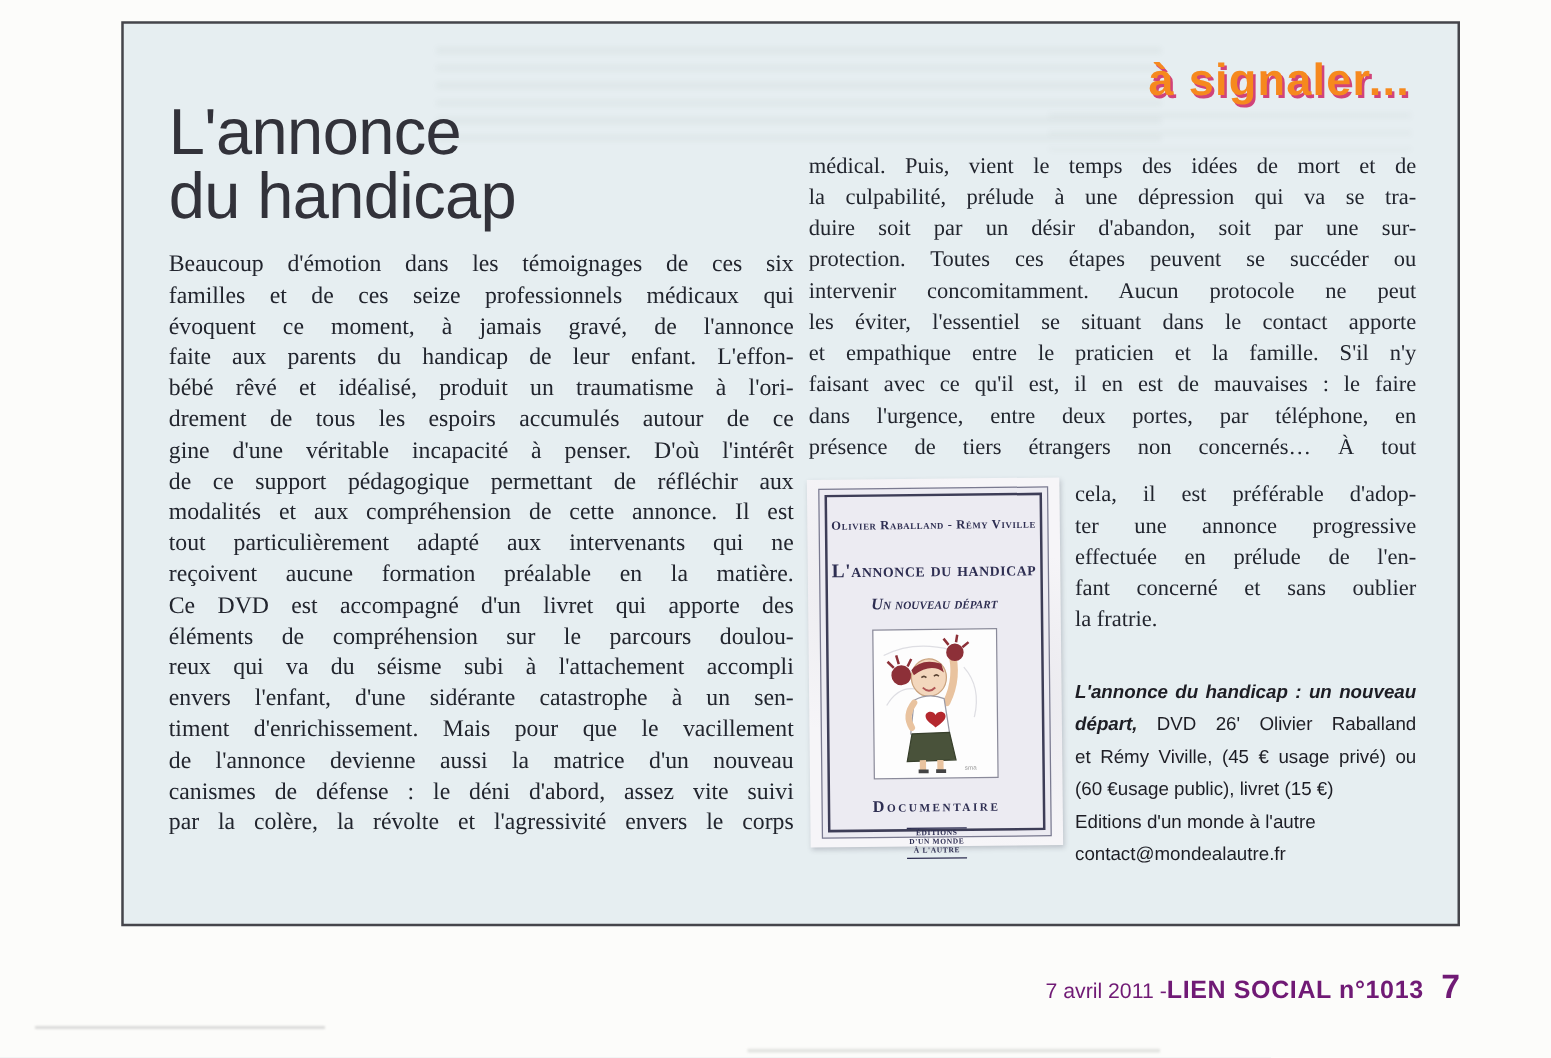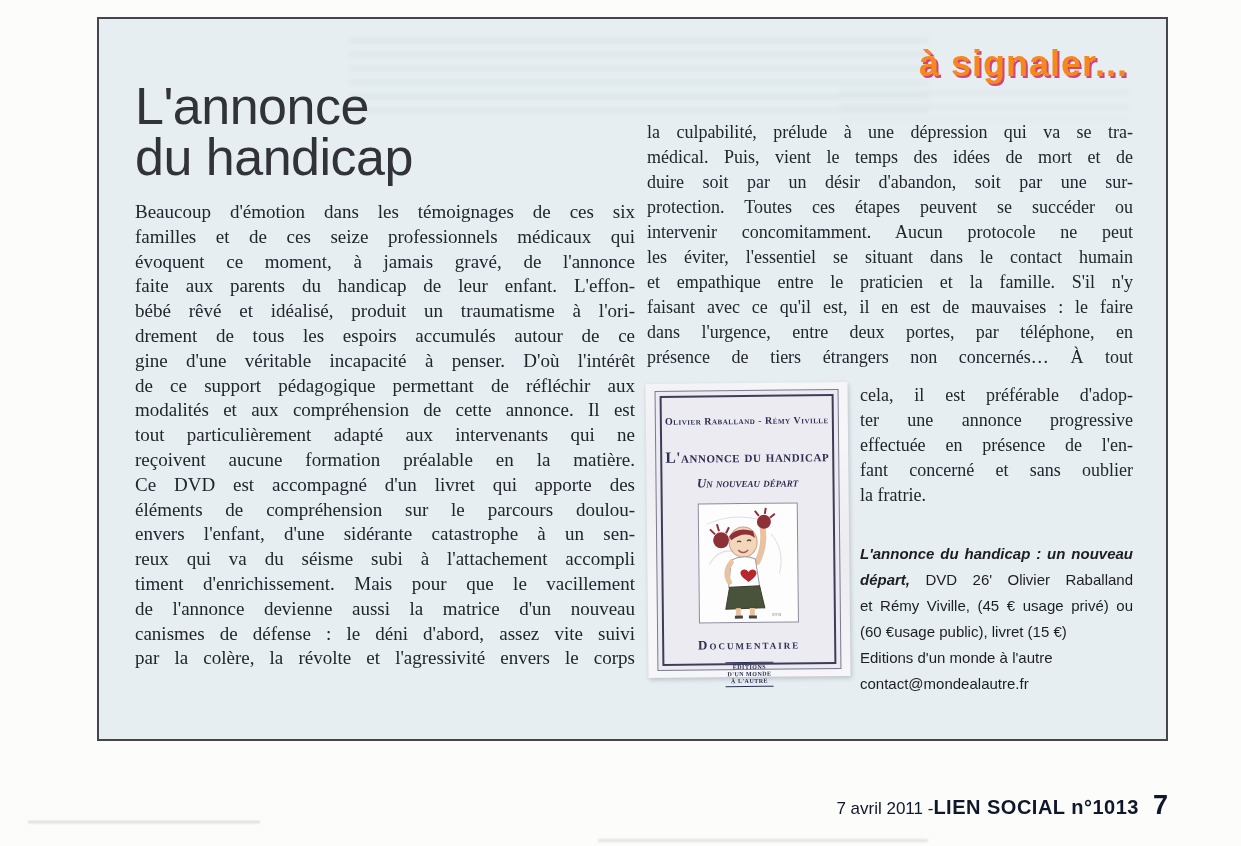--- a/index.html
+++ b/index.html
@@ -78,21 +78,21 @@
   
   .caption{
     margin-top:33px;font-size:15px;line-height:26px;color:#1d1d24;
     font-family:"Liberation Sans",sans-serif;
   }
   .caption .just{text-align:justify;text-align-last:justify;}
   .cap-bold{font-weight:bold;font-style:italic;}
   
   .footer{
     position:absolute;top:774px;right:73px;
-    display:flex;align-items:baseline;color:#0f172a;margin-top:16px;
+    display:flex;align-items:baseline;color:#701a75;
   }
   .footer-date{font-size:17px;}
   .footer-mag{font-size:20px;font-weight:bold;letter-spacing:0.5px;}
   .footer-page{font-size:27px;font-weight:bold;margin-left:14px;}
 </style>
 </head>
 <body>
 
 <div class="panel">
 
@@ -113,36 +113,36 @@
       <div class="jline">faite aux parents du handicap de leur enfant. L'effon-</div>
       <div class="jline">bébé rêvé et idéalisé, produit un traumatisme à l'ori-</div>
       <div class="jline">drement de tous les espoirs accumulés autour de ce</div>
       <div class="jline">gine d'une véritable incapacité à penser. D'où l'intérêt</div>
       <div class="jline">de ce support pédagogique permettant de réfléchir aux</div>
       <div class="jline">modalités et aux compréhension de cette annonce. Il est</div>
       <div class="jline">tout particulièrement adapté aux intervenants qui ne</div>
       <div class="jline">reçoivent aucune formation préalable en la matière.</div>
       <div class="jline">Ce DVD est accompagné d'un livret qui apporte des</div>
       <div class="jline">éléments de compréhension sur le parcours doulou-</div>
+      <div class="jline">reux qui va du séisme subi à l'attachement accompli</div>
       <div class="jline">envers l'enfant, d'une sidérante catastrophe à un sen-</div>
-      <div class="jline">reux qui va du séisme subi à l'attachement accompli</div>
       <div class="jline">timent d'enrichissement. Mais pour que le vacillement</div>
       <div class="jline">de l'annonce devienne aussi la matrice d'un nouveau</div>
       <div class="jline">canismes de défense : le déni d'abord, assez vite suivi</div>
       <div class="jline">par la colère, la révolte et l'agressivité envers le corps</div>
     </div>
 
   <div class="col-right serif">
     <div>
+        <div class="jline">médical. Puis, vient le temps des idées de mort et de</div>
         <div class="jline">la culpabilité, prélude à une dépression qui va se tra-</div>
-        <div class="jline">médical. Puis, vient le temps des idées de mort et de</div>
         <div class="jline">duire soit par un désir d'abandon, soit par une sur-</div>
         <div class="jline">protection. Toutes ces étapes peuvent se succéder ou</div>
         <div class="jline">intervenir concomitamment. Aucun protocole ne peut</div>
-        <div class="jline">les éviter, l'essentiel se situant dans le contact humain</div>
+        <div class="jline">les éviter, l'essentiel se situant dans le contact apporte</div>
         <div class="jline">et empathique entre le praticien et la famille. S'il n'y</div>
         <div class="jline">faisant avec ce qu'il est, il en est de mauvaises : le faire</div>
         <div class="jline">dans l'urgence, entre deux portes, par téléphone, en</div>
         <div class="jline">présence de tiers étrangers non concernés… À tout</div>
       </div>
 
     <div class="media-row">
 
       <div class="cover-photo">
         <div class="cover">
@@ -191,21 +191,21 @@
               <div>à l'autre</div>
             </div>
           </div>
         </div>
       </div>
 
       <div class="wrap-col">
         <div class="wrap-lines serif">
             <div class="jline">cela, il est préférable d'adop-</div>
             <div class="jline">ter une annonce progressive</div>
-            <div class="jline">effectuée en présence de l'en-</div>
+            <div class="jline">effectuée en prélude de l'en-</div>
             <div class="jline">fant concerné et sans oublier</div>
             <div class="jline nojust">la fratrie.</div>
           </div>
 
         <div class="caption">
           <div class="just">
             <span class="cap-bold">L'annonce du handicap : un nouveau</span>
           </div>
           <div class="just">
             <span class="cap-bold">départ,</span><span> DVD 26' Olivier Raballand</span>

